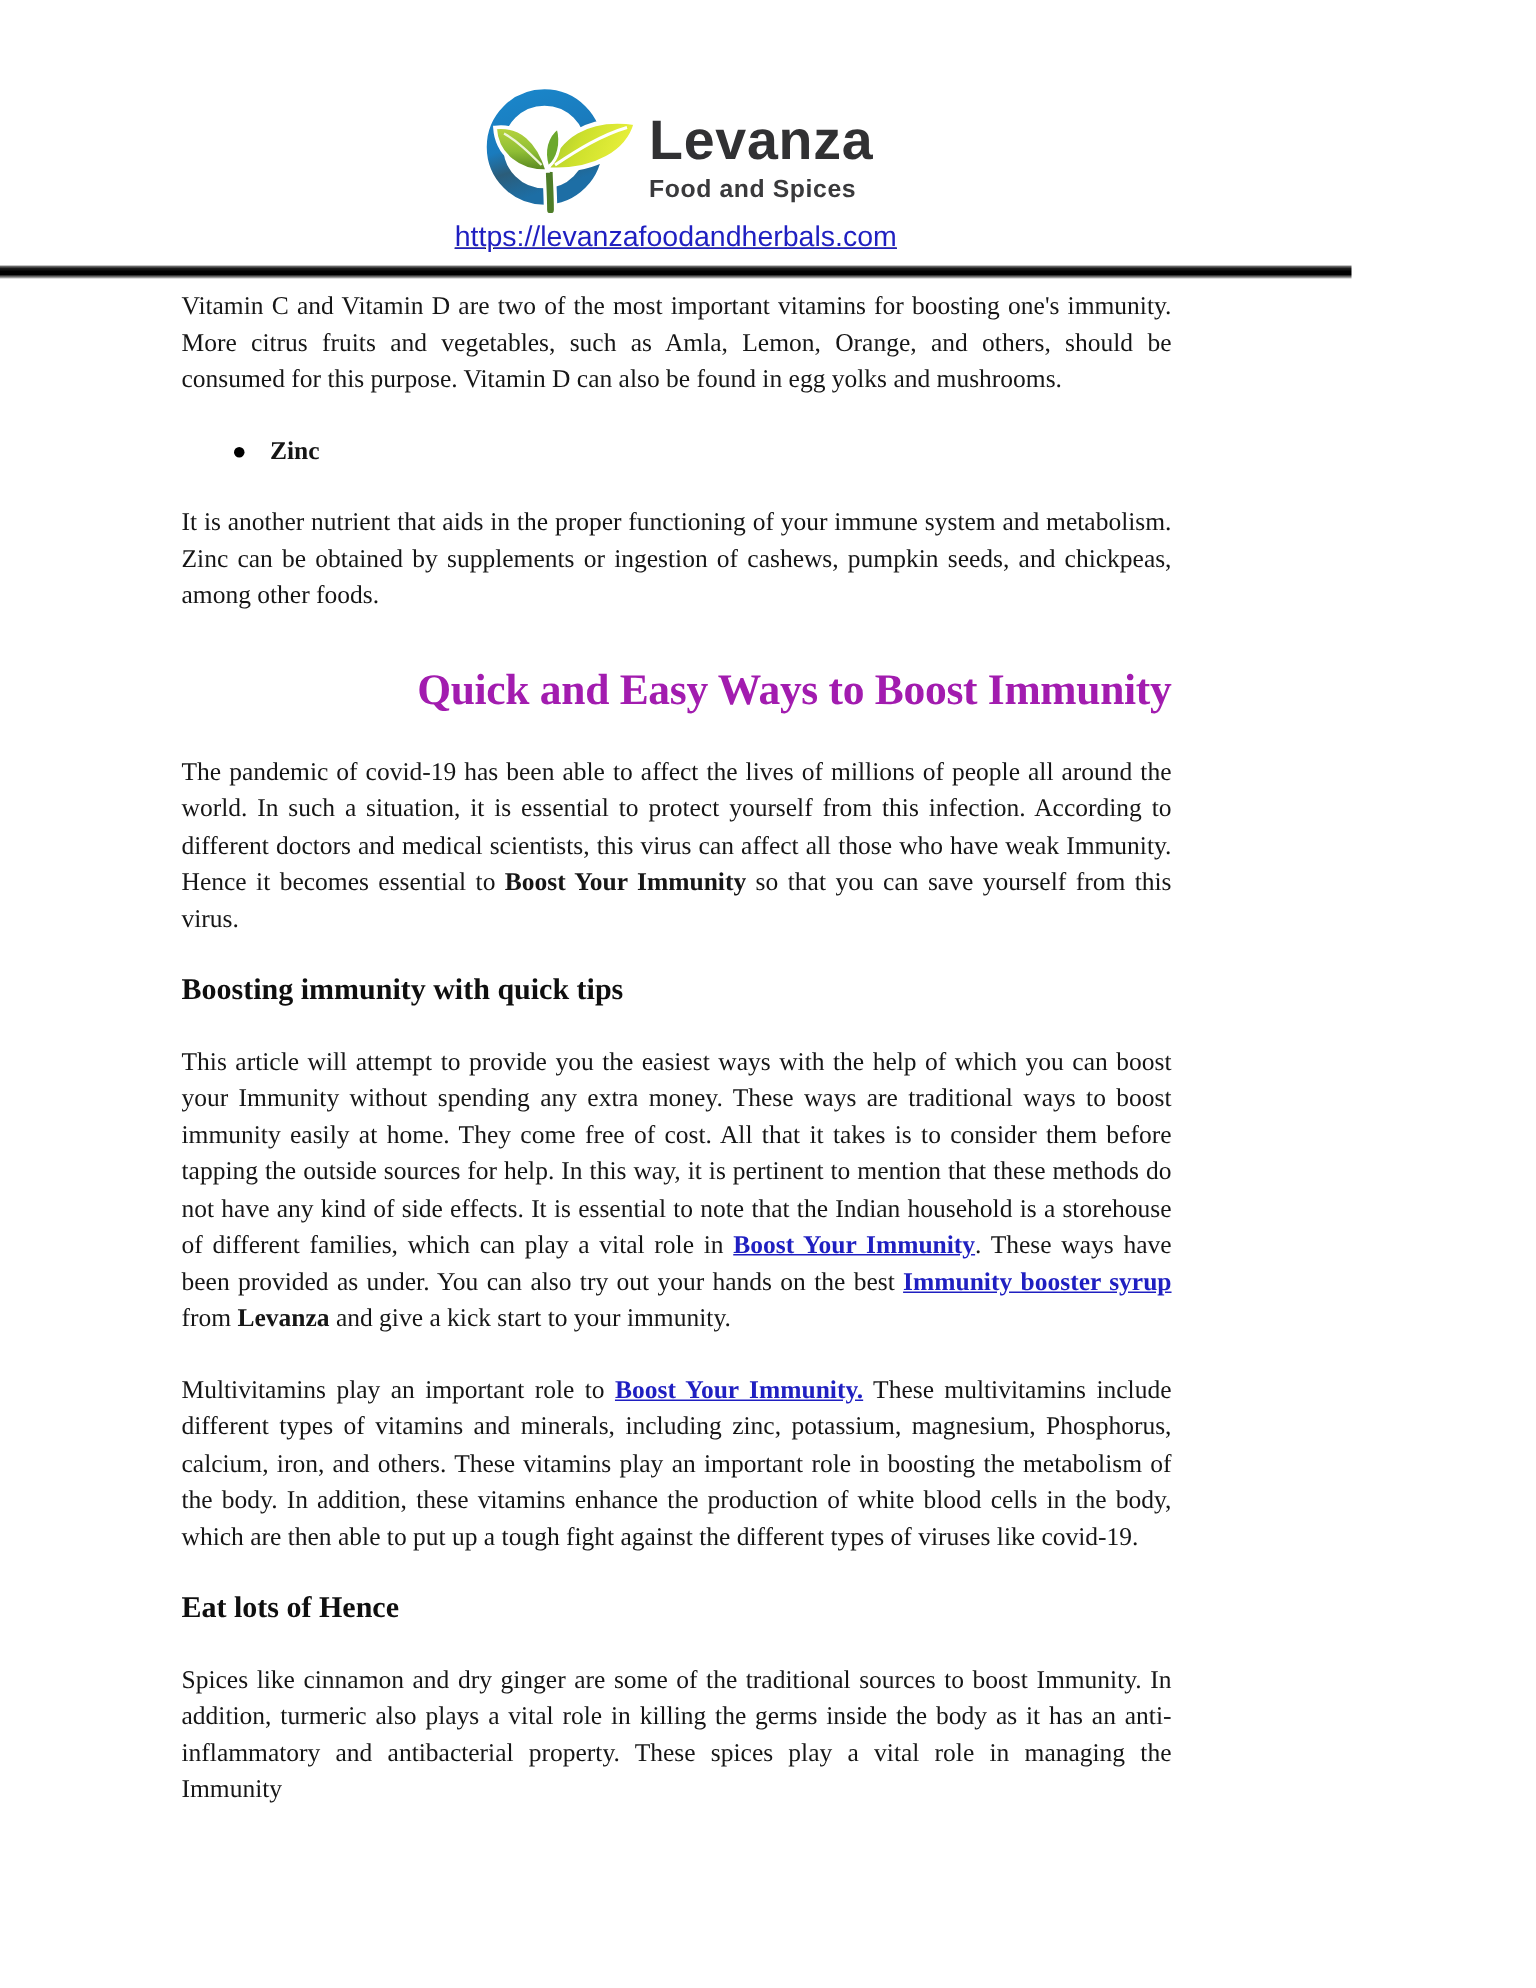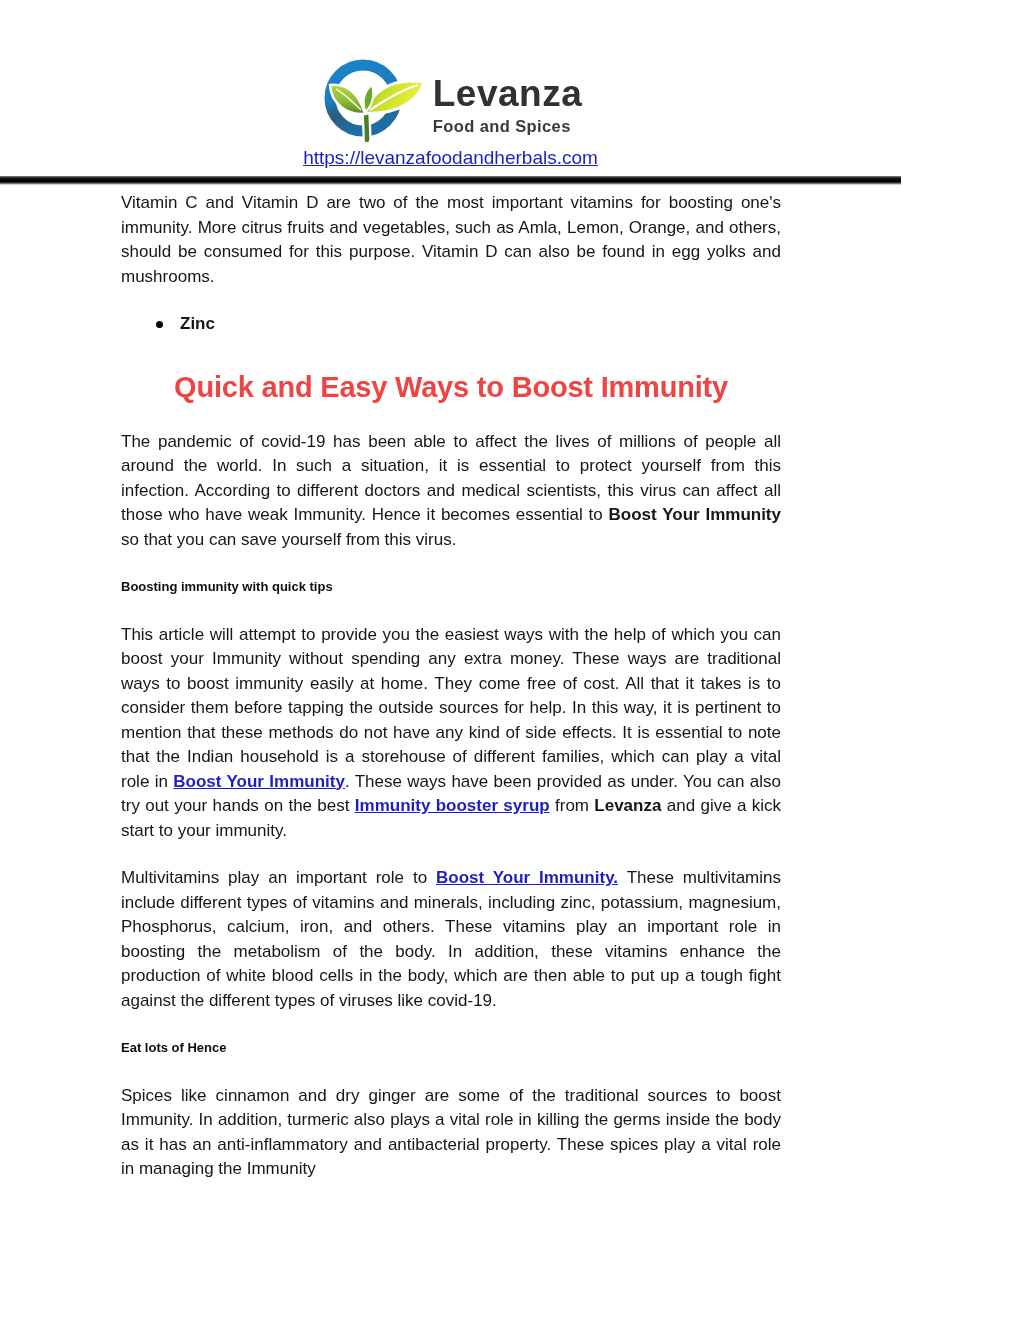--- a/index.html
+++ b/index.html
@@ -32,28 +32,29 @@
   .rule{
     margin-top:7px;height:9px;width:1024px;
     background:linear-gradient(180deg,#8a8a8a 0px,#1a1a1a 2px,#000 4px,#000 6px,#9a9a9a 8px,#fff 9px);
   }
 
   
   main{
     padding:6px 120px 0 121px;
     font-size:17px;line-height:24.5px;
     text-align:justify;
+    font-family:Liberation Serif, serif;
   }
   main p{margin:0 0 23px;}
   main h1{
-    font-size:29px;line-height:34px;font-weight:bold;color:#ef4444;
-    margin:33px 0 26px;text-align:center;letter-spacing:-.2px;
+    font-size:29px;line-height:34px;font-weight:bold;color:#a21caf;
+    margin:33px 0 26px;text-align:right;letter-spacing:-.2px;
   }
   main h2{
-    font-size:13px;line-height:24.5px;font-weight:bold;color:#0f0f0f;
+    font-size:20px;line-height:24.5px;font-weight:bold;color:#0f0f0f;
     margin:0 0 23px;text-align:left;
   }
   .bullet{display:flex;align-items:flex-start;margin:0 0 23px;text-align:center;}
   .dot{flex:0 0 auto;width:7px;height:7px;border-radius:50%;background:#000;margin:9px 17px 0 35px;}
   .bullet-text{font-weight:bold;}
   strong{font-weight:bold;}
   a.doclink{color:var(--link-color);font-weight:bold;text-decoration:underline;}
 </style>
 </head>
 <body>
@@ -101,20 +102,21 @@
   </header>
 
   <div class="rule"></div>
 
   <main id="doc">
       <p><span>Vitamin C and Vitamin D are two of the most important vitamins for boosting one's immunity. More citrus fruits and vegetables, such as Amla, Lemon, Orange, and others, should be consumed for this purpose. Vitamin D can also be found in egg yolks and mushrooms.</span></p>
       <div class="bullet">
         <span class="dot"></span>
         <span class="bullet-text"><strong>Zinc</strong></span>
       </div>
+      <p><span>It is another nutrient that aids in the proper functioning of your immune system and metabolism. Zinc can be obtained by supplements or ingestion of cashews, pumpkin seeds, and chickpeas, among other foods.</span></p>
       <h1><span>Quick and Easy Ways to Boost Immunity</span></h1>
       <p><span>The pandemic of covid-19 has been able to affect the lives of millions of people all around the world. In such a situation, it is essential to protect yourself from this infection. According to different doctors and medical scientists, this virus can affect all those who have weak Immunity. Hence it becomes essential to </span><strong>Boost Your Immunity</strong><span> so that you can save yourself from this virus.</span></p>
       <h2><span>Boosting immunity with quick tips</span></h2>
       <p><span>This article will attempt to provide you the easiest ways with the help of which you can boost your Immunity without spending any extra money. These ways are traditional ways to boost immunity easily at home. They come free of cost. All that it takes is to consider them before tapping the outside sources for help. In this way, it is pertinent to mention that these methods do not have any kind of side effects. It is essential to note that the Indian household is a storehouse of different families, which can play a vital role in </span><a href="#" class="doclink">Boost Your Immunity</a><span>. These ways have been provided as under. You can also try out your hands on the best </span><a href="#" class="doclink">Immunity booster syrup</a><span> from </span><strong>Levanza</strong><span> and give a kick start to your immunity.</span></p>
       <p><span>Multivitamins play an important role to </span><a href="#" class="doclink">Boost Your Immunity.</a><span> These multivitamins include different types of vitamins and minerals, including zinc, potassium, magnesium, Phosphorus, calcium, iron, and others. These vitamins play an important role in boosting the metabolism of the body. In addition, these vitamins enhance the production of white blood cells in the body, which are then able to put up a tough fight against the different types of viruses like covid-19.</span></p>
       <h2><span>Eat lots of Hence</span></h2>
       <p><span>Spices like cinnamon and dry ginger are some of the traditional sources to boost Immunity. In addition, turmeric also plays a vital role in killing the germs inside the body as it has an anti-inflammatory and antibacterial property. These spices play a vital role in managing the Immunity</span></p>
     </main>
 
 </div>

